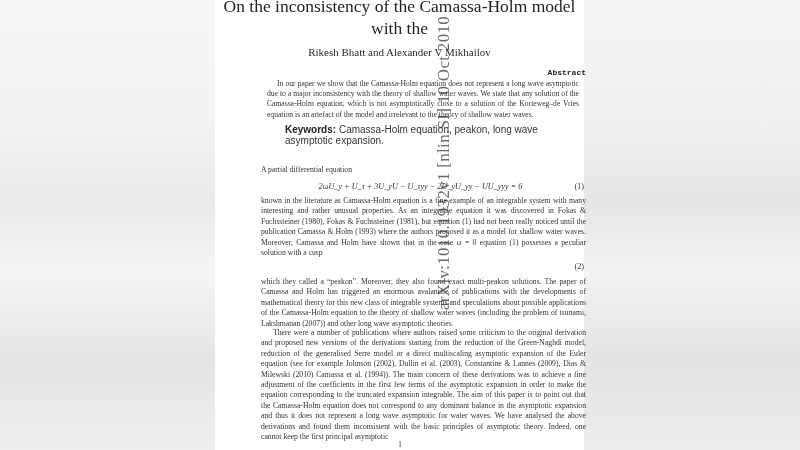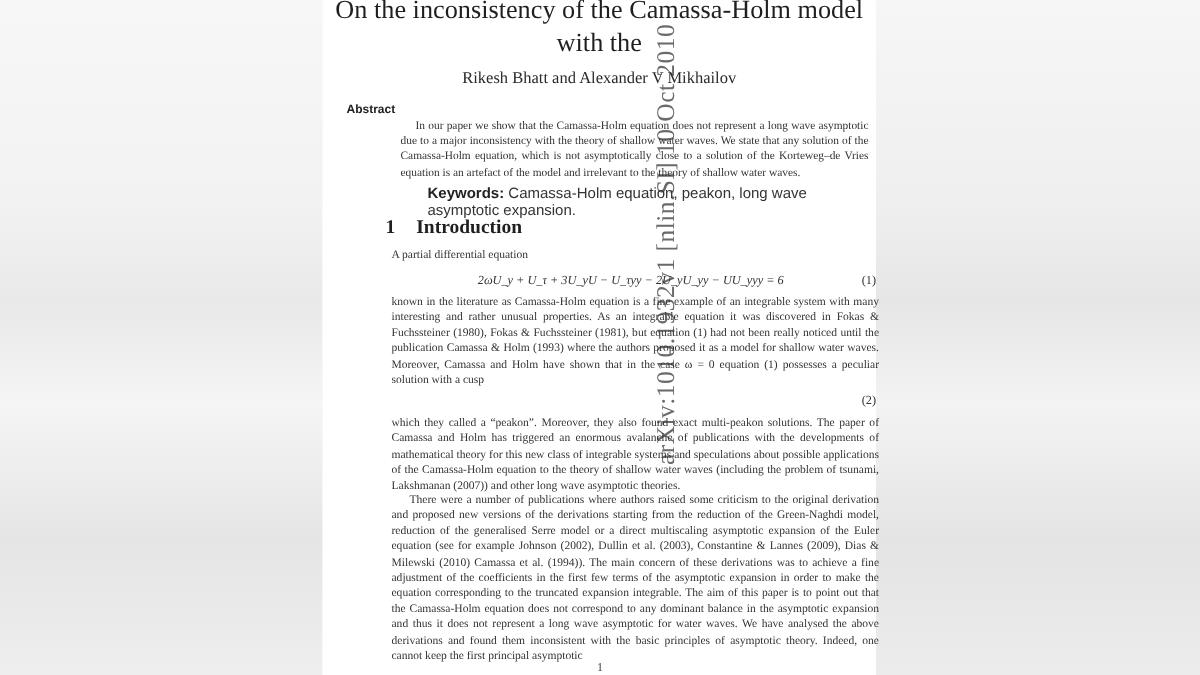--- a/index.html
+++ b/index.html
@@ -32,22 +32,22 @@
   }
   .title {
     position:absolute; left:0; top:-5px; width:369px; text-align:center;
     font-family:"Liberation Serif", serif; font-size:17.5px; line-height:22px; color:#1f1f1f;
   }
   .authors {
     position:absolute; left:0; top:46px; width:369px; text-align:center;
     font-family:"Liberation Serif", serif; font-size:11px; color:#2a2a2a;
   }
   .abs-head {
-    position:absolute; left:16px; top:68px; width:369px; text-align:left;
-    font-family:Liberation Sans, sans-serif; font-weight:bold; font-size:8px; color:#222;
+    position:absolute; left:2px; top:68px; width:369px; text-align:right;
+    font-family:Liberation Mono, monospace; font-weight:bold; font-size:8px; color:#222;
   }
   .abs-body {
     position:absolute; left:52px; top:79px; width:312px;
     font-family:"Liberation Serif", serif; font-size:7.6px; line-height:10.2px; color:#333;
     text-align:justify; text-indent:10px;
   }
   .keywords {
     position:absolute; left:70px; top:124px; width:300px;
     font-family:Liberation Sans, sans-serif; font-size:10px; color:#333;
   }
@@ -89,23 +89,20 @@
 
   <div class="authors">Rikesh Bhatt and Alexander V Mikhailov</div>
 
   <div class="abs-head">Abstract</div>
   <div class="abs-body">In our paper we show that the Camassa-Holm equation does not represent a long wave asymptotic due to a major inconsistency with the theory of shallow water waves. We state that any solution of the Camassa-Holm equation, which is not asymptotically close to a solution of the Korteweg–de Vries equation is an artefact of the model and irrelevant to the theory of shallow water waves.</div>
   <div class="keywords">
     <b>Keywords:</b>
     <span>Camassa-Holm equation, peakon, long wave asymptotic expansion.</span>
   </div>
 
-  <div class="sec">
-    <span class="num">1</span><span>Introduction</span>
-  </div>
 
   <div class="body-text" style="top:165px;">A partial differential equation</div>
 
   <div class="eq" style="top:182px;">
     <span class="expr">2ωU_y + U_τ + 3U_yU − U_τyy − 2U_yU_yy − UU_yyy = 6</span>
     <span class="lbl">(1)</span>
   </div>
 
   <div class="body-text" style="top:196px;">known in the literature as Camassa-Holm equation is a fine example of an integrable system with many interesting and rather unusual properties. As an integrable equation it was discovered in Fokas &amp; Fuchssteiner (1980), Fokas &amp; Fuchssteiner (1981), but equation (1) had not been really noticed until the publication Camassa &amp; Holm (1993) where the authors proposed it as a model for shallow water waves. Moreover, Camassa and Holm have shown that in the case ω = 0 equation (1) possesses a peculiar solution with a cusp</div>
 

